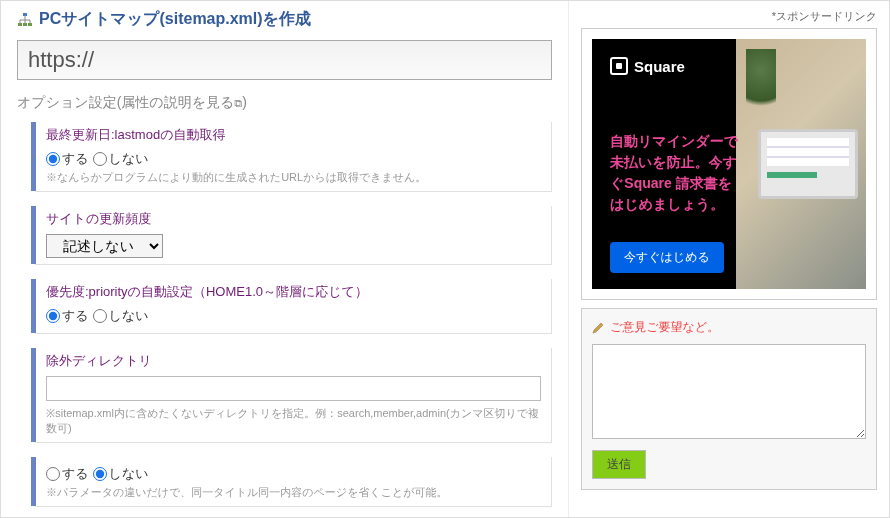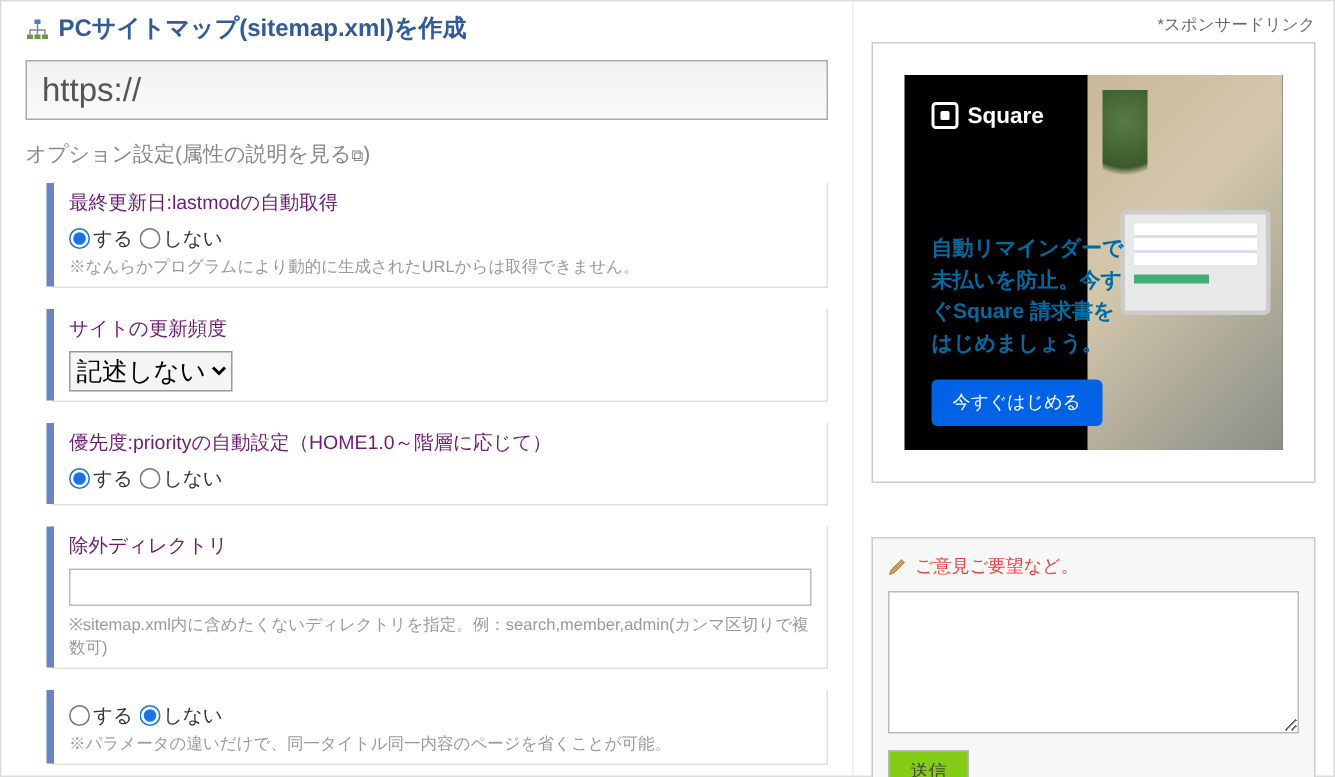--- a/index.html
+++ b/index.html
@@ -13,30 +13,30 @@
 .url-input { width: 100%; font-size: 22px; color: #555; padding: 6px 10px; border: 1px solid #aaa; background: linear-gradient(#f2f2f2,#fafafa); margin-bottom: 14px; }
 .options-label { font-size: 14px; color: #888; margin-bottom: 10px; }
 .ext-icon { display: inline-block; font-size: 11px; color: #888; }
 .fieldset { border: 1px solid #e0e0e0; border-top: none; margin: 0 0 14px 18px; padding: 8px 10px 6px 10px; position: relative; }
 .fieldset::before { content: ""; position: absolute; top: 0; left: -5px; bottom: 0; width: 5px; background: #6a83c4; }
 .fieldset-legend { font-size: 13px; color: #701a75; font-weight: normal; margin-bottom: 6px; margin-top: -4px; }
 .radio-row { display: flex; align-items: center; gap: 4px; margin-bottom: 2px; }
 .radio-row label { display: flex; align-items: center; gap: 2px; cursor: pointer; justify-content: center; }
 .radio-row input[type=radio] { accent-color: #1a73e8; width: 14px; height: 14px; }
 .note { font-size: 11px; color: #999; margin-top: 2px; }
-.select { font-size: 17px; padding: 2px 0; border: 1px solid #999; background: #f5f5f5; }
+.select { font-size: 14px; padding: 2px 12px; border: 1px solid #999; background: #f5f5f5; }
 .text-input { width: 100%; font-size: 13px; padding: 4px 6px; border: 1px solid #bbb; margin-bottom: 2px; }
-.ad-box { border: 1px solid #ccc; padding: 21px; margin-bottom: 36px; }
+.ad-box { border: 1px solid #ccc; padding: 10px; margin-bottom: 8px; }
 .ad-inner { width: 100%; height: 250px; background: #000; position: relative; overflow: hidden; }
 .ad-badge { position: absolute; top: 2px; right: 2px; display: flex; gap: 0; }
 .ad-badge span { width: 15px; height: 15px; background: #00aecd; color: #fff; font-size: 9px; display: flex; align-items: center; justify-content: center; }
 .ad-logo { position: absolute; top: 18px; left: 18px; display: flex; align-items: center; gap: 6px; color: #fff; font-size: 15px; font-weight: bold; }
 .ad-logo-icon { width: 18px; height: 18px; border: 2px solid #fff; border-radius: 3px; position: relative; }
 .ad-logo-icon::after { content: ""; position: absolute; top: 4px; left: 4px; width: 6px; height: 6px; background: #fff; border-radius: 1px; }
-.ad-text { position: absolute; top: 105px; left: 18px; color: #0369a1; font-size: 14px; line-height: 1.5; font-weight: bold; width: 130px; }
+.ad-text { position: absolute; top: 92px; left: 18px; color: #ec4899; font-size: 14px; line-height: 1.5; font-weight: bold; width: 130px; }
 .ad-cta { position: absolute; bottom: 16px; left: 18px; background: #0063e6; color: #fff; font-size: 12px; padding: 7px 14px; border-radius: 4px; font-weight: normal; }
 .ad-img { position: absolute; right: 0; top: 0; bottom: 0; width: 130px; background: linear-gradient(135deg,#c9b89a 0%, #d4c7ab 40%, #8a9088 100%); }
 .ad-laptop { position: absolute; right: 8px; top: 90px; width: 100px; height: 70px; background: #e8e8e8; border: 3px solid #ccc; border-radius: 4px; }
 .ad-laptop::before { content:""; position:absolute; top:6px; left:6px; right:6px; height:28px; background:repeating-linear-gradient(#fff,#fff 8px,#dde 8px,#dde 10px); }
 .ad-laptop::after { content:""; position:absolute; top:40px; left:6px; width:50px; height:6px; background:#4a7; }
 .ad-plant { position: absolute; right: 90px; top: 10px; width: 30px; height: 70px; background: radial-gradient(circle at 50% 30%, #5a7a4a 0%, #3a5a2a 60%, transparent 70%); }
 .feedback-box { border: 1px solid #ccc; padding: 10px; background: #f7f7f7; }
 .feedback-title { display: flex; align-items: center; gap: 6px; font-size: 12px; color: #ef4444; margin-bottom: 8px; }
 .pencil-icon { display: inline-block; width: 12px; height: 12px; }
 .feedback-textarea { width: 100%; height: 95px; border: 1px solid #bbb; resize: both; font-size: 13px; padding: 4px; background: #fff; margin-bottom: 8px; }

